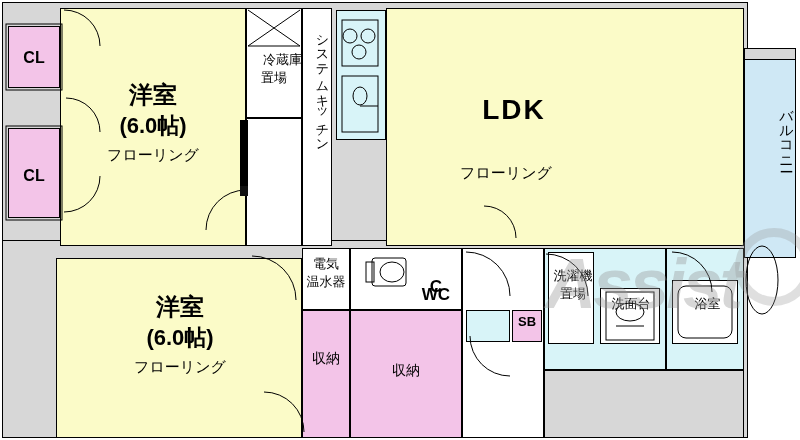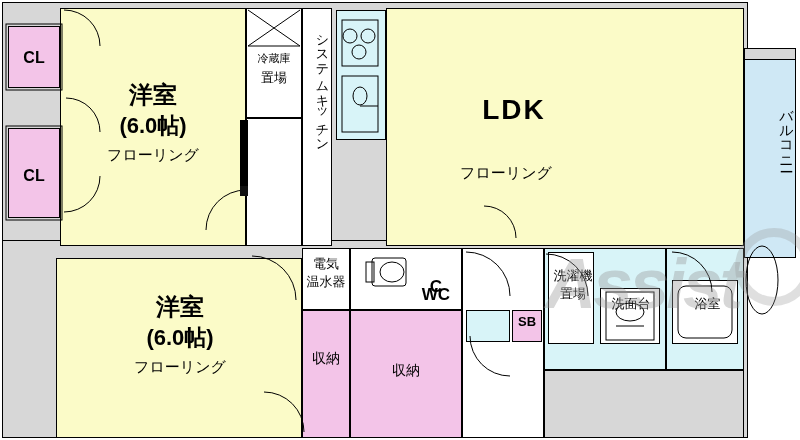--- a/index.html
+++ b/index.html
@@ -107,21 +107,21 @@
     <rect x="240" y="186" width="8" height="10" fill="#111"></rect>
   </svg>
 
   <div class="lbl" style="left:8px;top:48px;width:52px;font-size:16px;font-weight:bold;">CL</div>
   <div class="lbl" style="left:8px;top:166px;width:52px;font-size:16px;font-weight:bold;">CL</div>
 
   <div class="lbl" style="left:60px;top:80px;width:186px;font-size:24px;font-weight:bold;">洋室</div>
   <div class="lbl" style="left:60px;top:112px;width:186px;font-size:22px;font-weight:bold;">(6.0帖)</div>
   <div class="lbl" style="left:60px;top:146px;width:186px;font-size:15px;">フローリング</div>
 
-  <div class="lbl" style="left:246px;top:52px;width:56px;font-size:11px;">冷蔵庫</div>
+  <div class="lbl" style="left:246px;top:52px;width:56px;font-size:13px;text-align:right;">冷蔵庫</div>
   <div class="lbl" style="left:246px;top:70px;width:56px;font-size:13px;">置場</div>
 
   <div class="lbl" style="left:305px;top:26px;width:24px;font-size:13px;writing-mode:vertical-rl;text-orientation:upright;line-height:1;">システムキッチン</div>
 
   <div class="lbl" style="left:386px;top:92px;width:240px;font-size:28px;font-weight:bold;letter-spacing:2px;padding-left:8px;">LDK</div>
   <div class="lbl" style="left:386px;top:164px;width:240px;font-size:15px;">フローリング</div>
 
   <div class="lbl" style="left:746px;top:100px;width:48px;font-size:14px;writing-mode:vertical-rl;text-orientation:upright;line-height:1;">バルコニー</div>
 
   <div class="lbl" style="left:60px;top:292px;width:240px;font-size:24px;font-weight:bold;">洋室</div>

